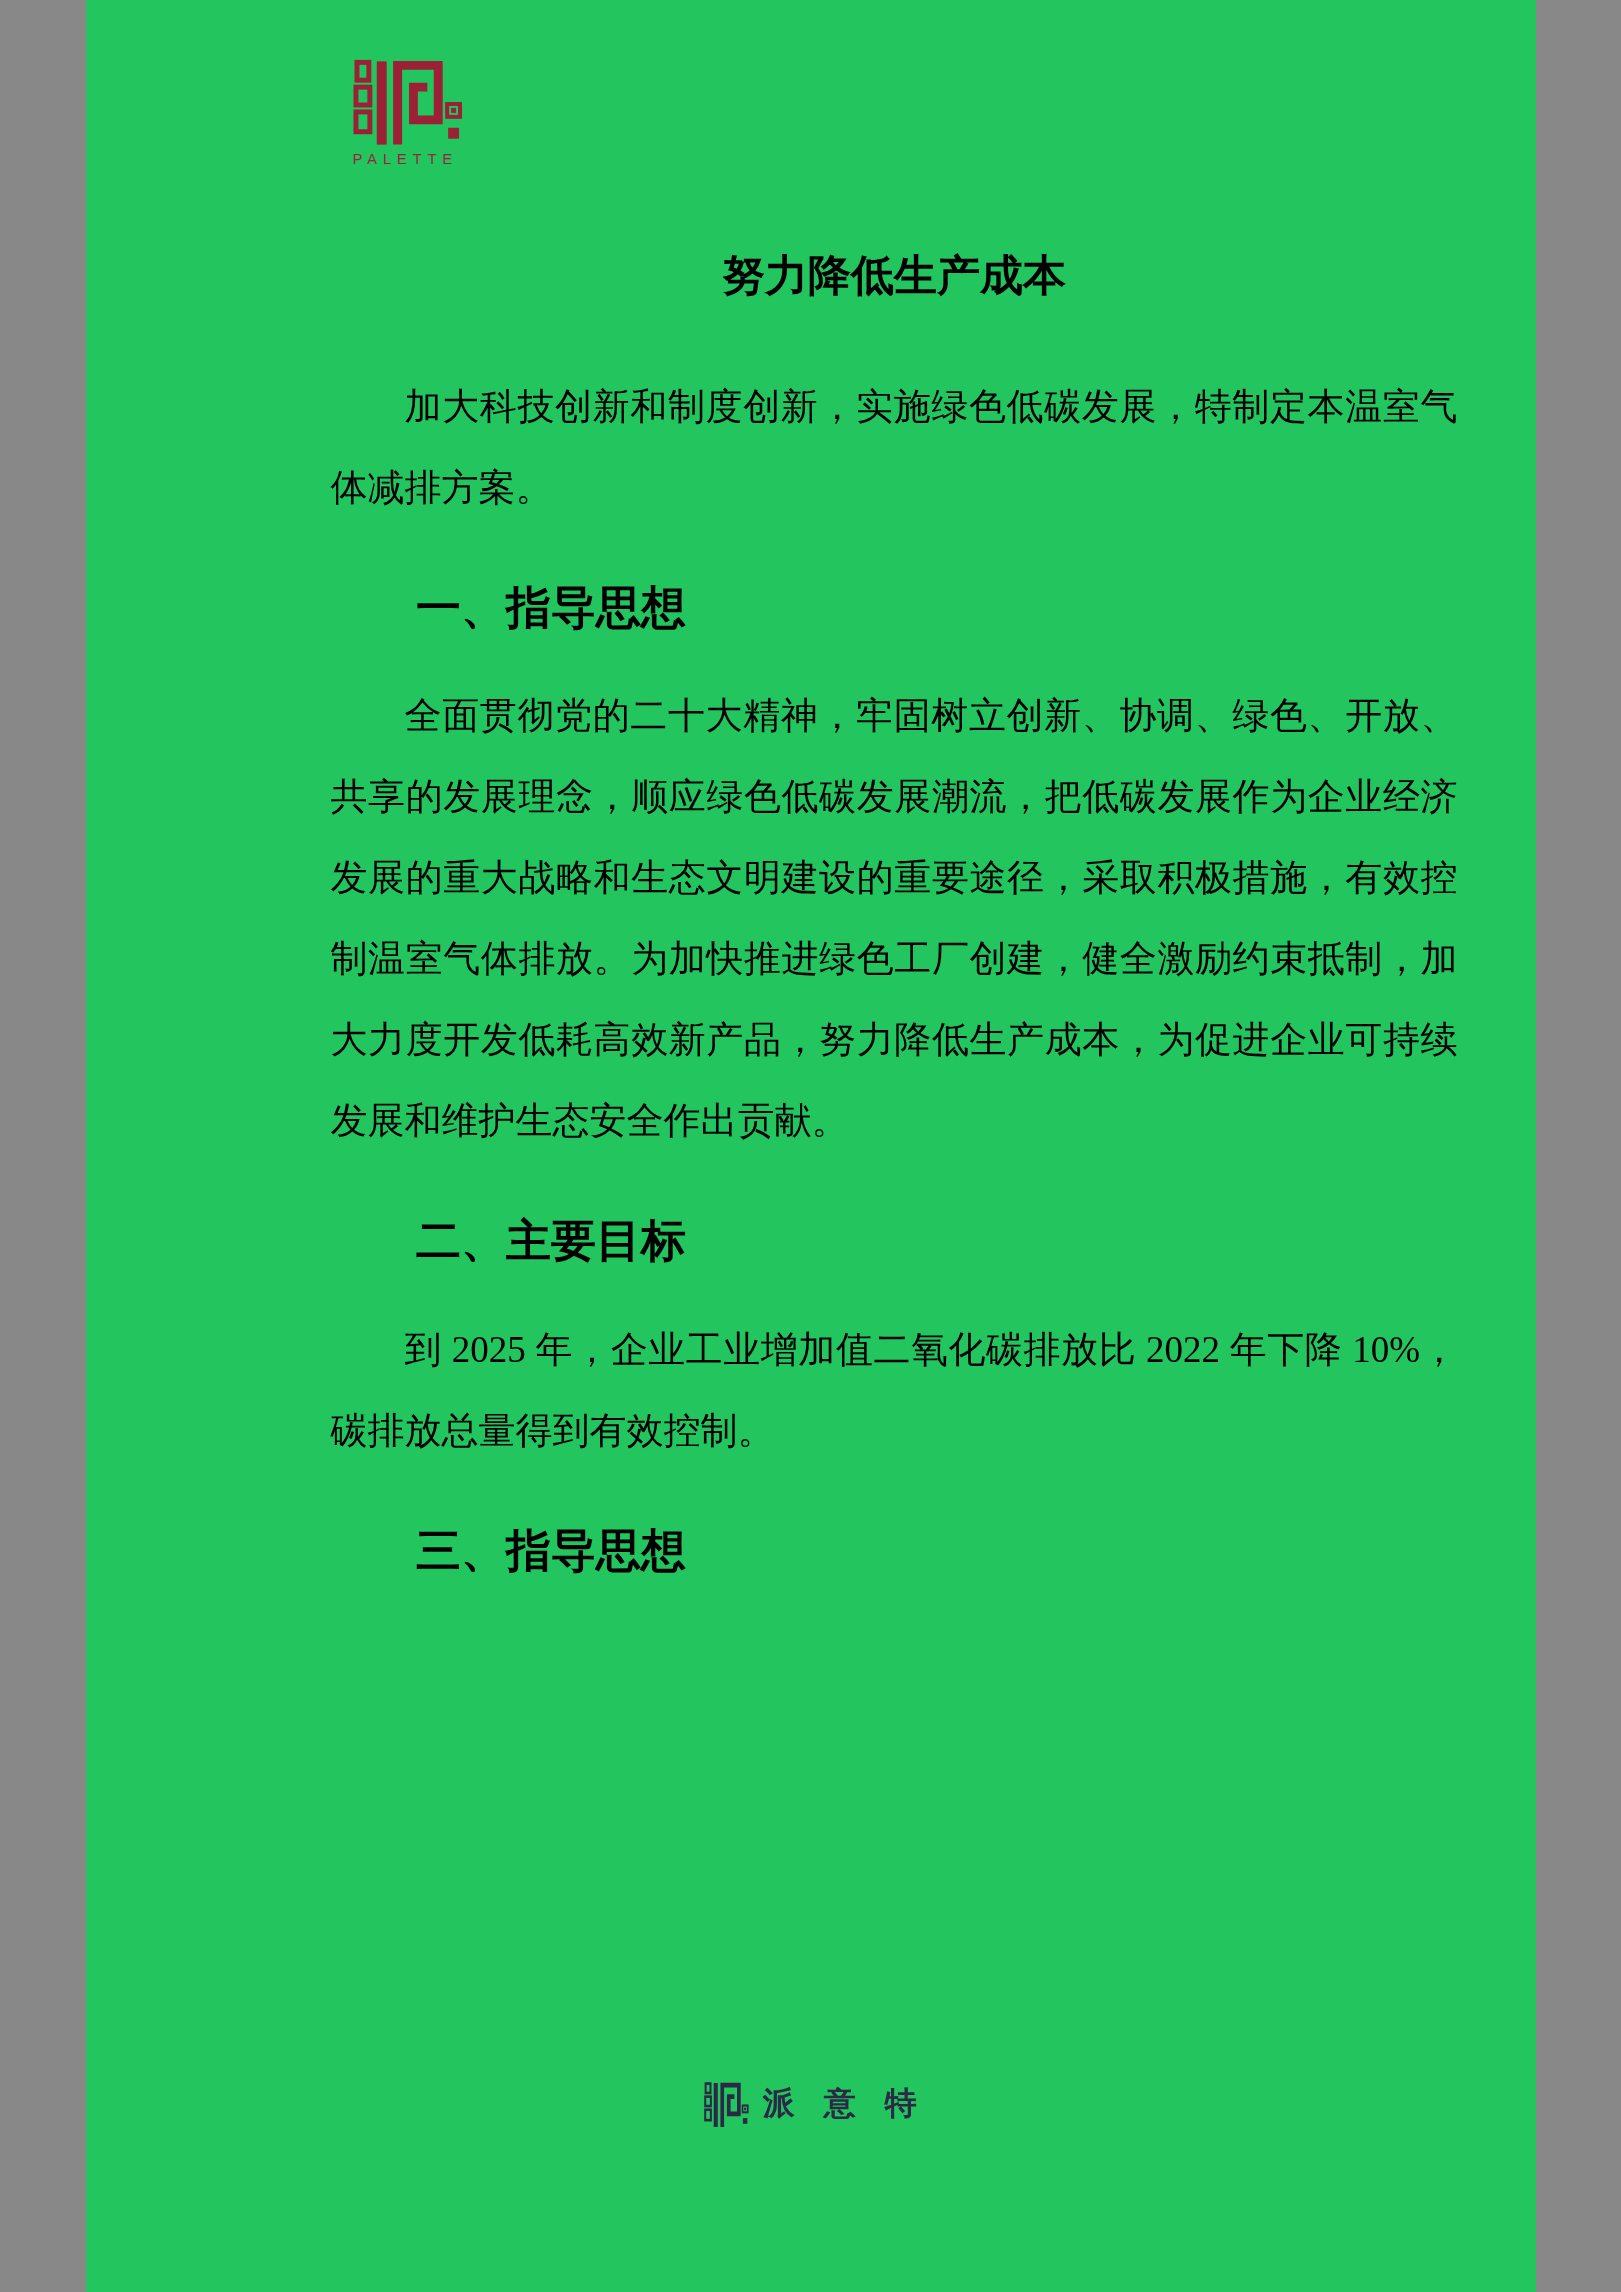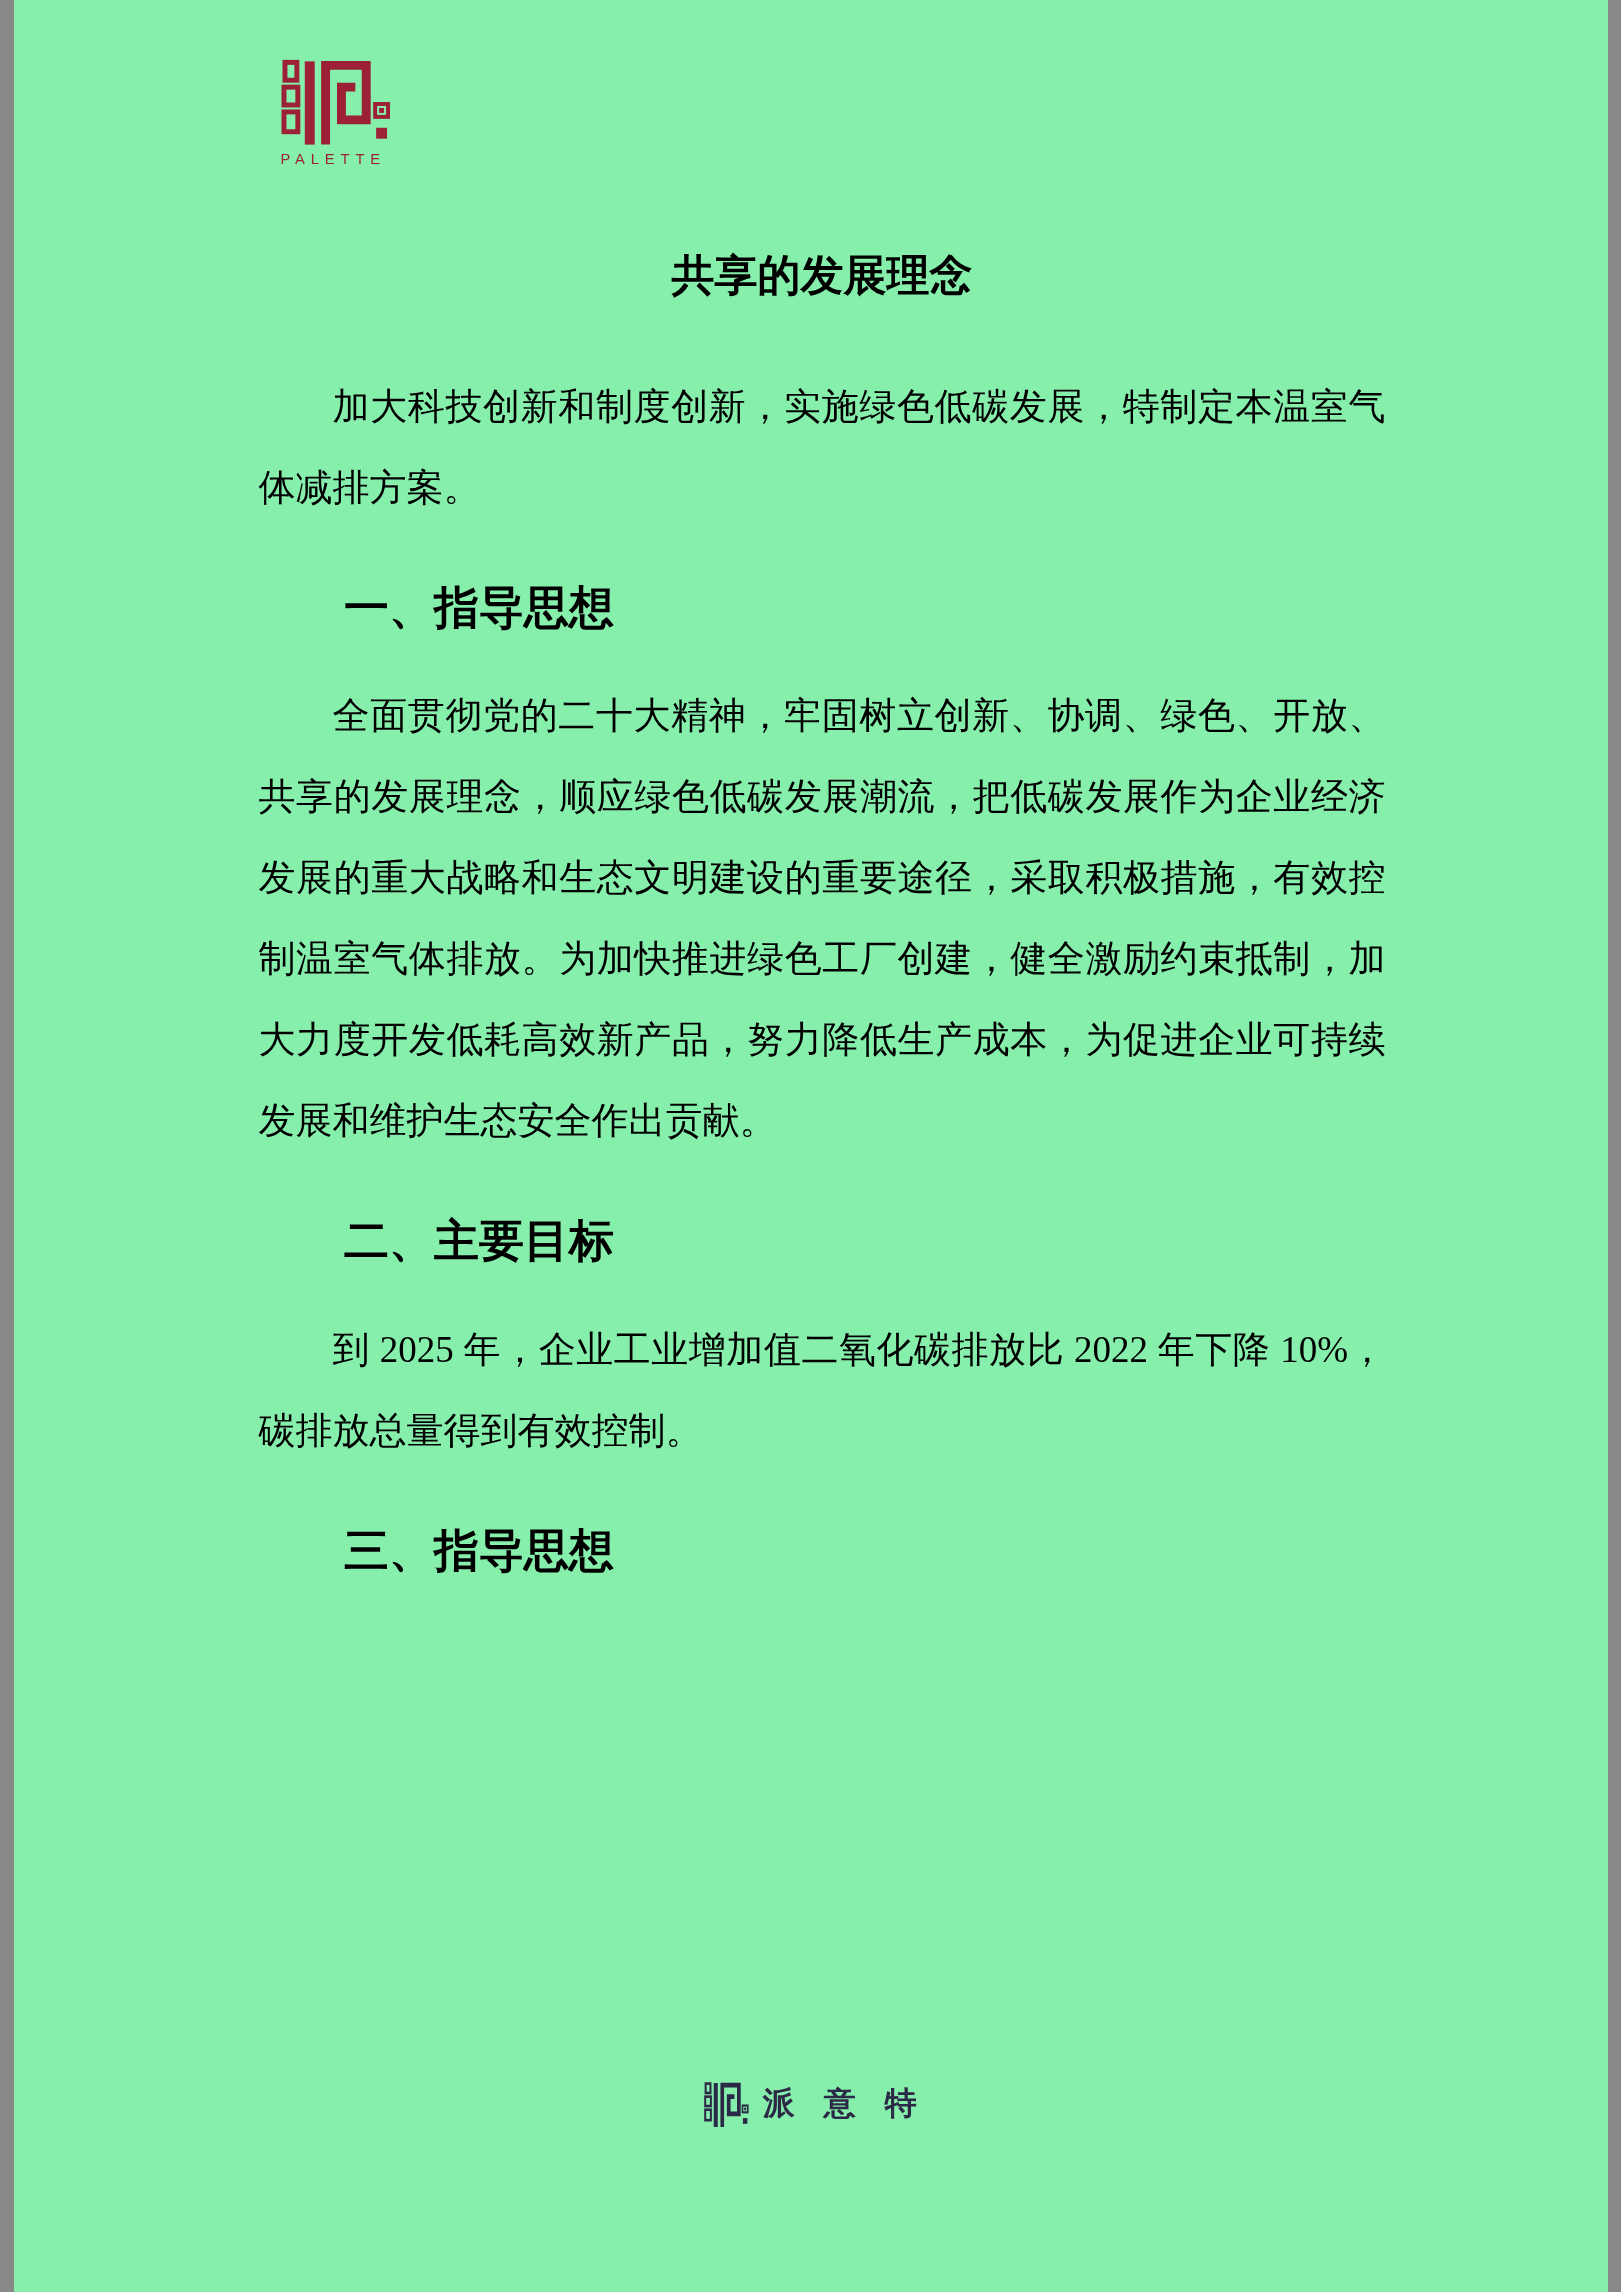--- a/index.html
+++ b/index.html
@@ -1,21 +1,21 @@
 <!DOCTYPE html>
 <html style="--logo-color: #9C2136; --footer-color: #2B2945;"><head>
 <meta charset="utf-8">
 <style>
   html,body { margin:0; padding:0; background:#888; }
   .page {
     position: relative;
-    width: 1594px;
+    width: 1450px;
     height: 2293px;
     margin: 0 auto;
-    background: #86efac;
+    background: #22c55e;
     overflow: hidden;
     font-family: "Liberation Serif", serif;
     color: #000000;
   }
 
   
   .header-logo {
     position: absolute;
     left: 267px;
     top: 59px;
@@ -102,21 +102,21 @@
       <path d="M45 86 V6 H86 V61 H61 V28 H75" stroke-width="9"></path>
       <rect x="95" y="45" width="13" height="13" stroke-width="4"></rect>
       <rect x="99" y="49" width="5" height="5" fill="currentColor" stroke="none"></rect>
       <rect x="96" y="69" width="11" height="11" fill="currentColor" stroke="none"></rect>
     </svg>
     <div class="palette-wordmark">PALETTE</div>
   </div>
 
   <div class="content">
 
-    <h1 class="doc-title">共享的发展理念</h1>
+    <h1 class="doc-title">努力降低生产成本</h1>
 
     <p class="body-para intro">加大科技创新和制度创新，实施绿色低碳发展，特制定本温室气体减排方案。</p>
 
     <h2 class="sec-heading">一、指导思想</h2>
     <p class="body-para">全面贯彻党的二十大精神，牢固树立创新、协调、绿色、开放、共享的发展理念，顺应绿色低碳发展潮流，把低碳发展作为企业经济发展的重大战略和生态文明建设的重要途径，采取积极措施，有效控制温室气体排放。为加快推进绿色工厂创建，健全激励约束抵制，加大力度开发低耗高效新产品，努力降低生产成本，为促进企业可持续发展和维护生态安全作出贡献。</p>
 
     <h2 class="sec-heading">二、主要目标</h2>
     <p class="body-para">到 2025 年，企业工业增加值二氧化碳排放比 2022 年下降 10%，碳排放总量得到有效控制。</p>
 
     <h2 class="sec-heading">三、指导思想</h2>

